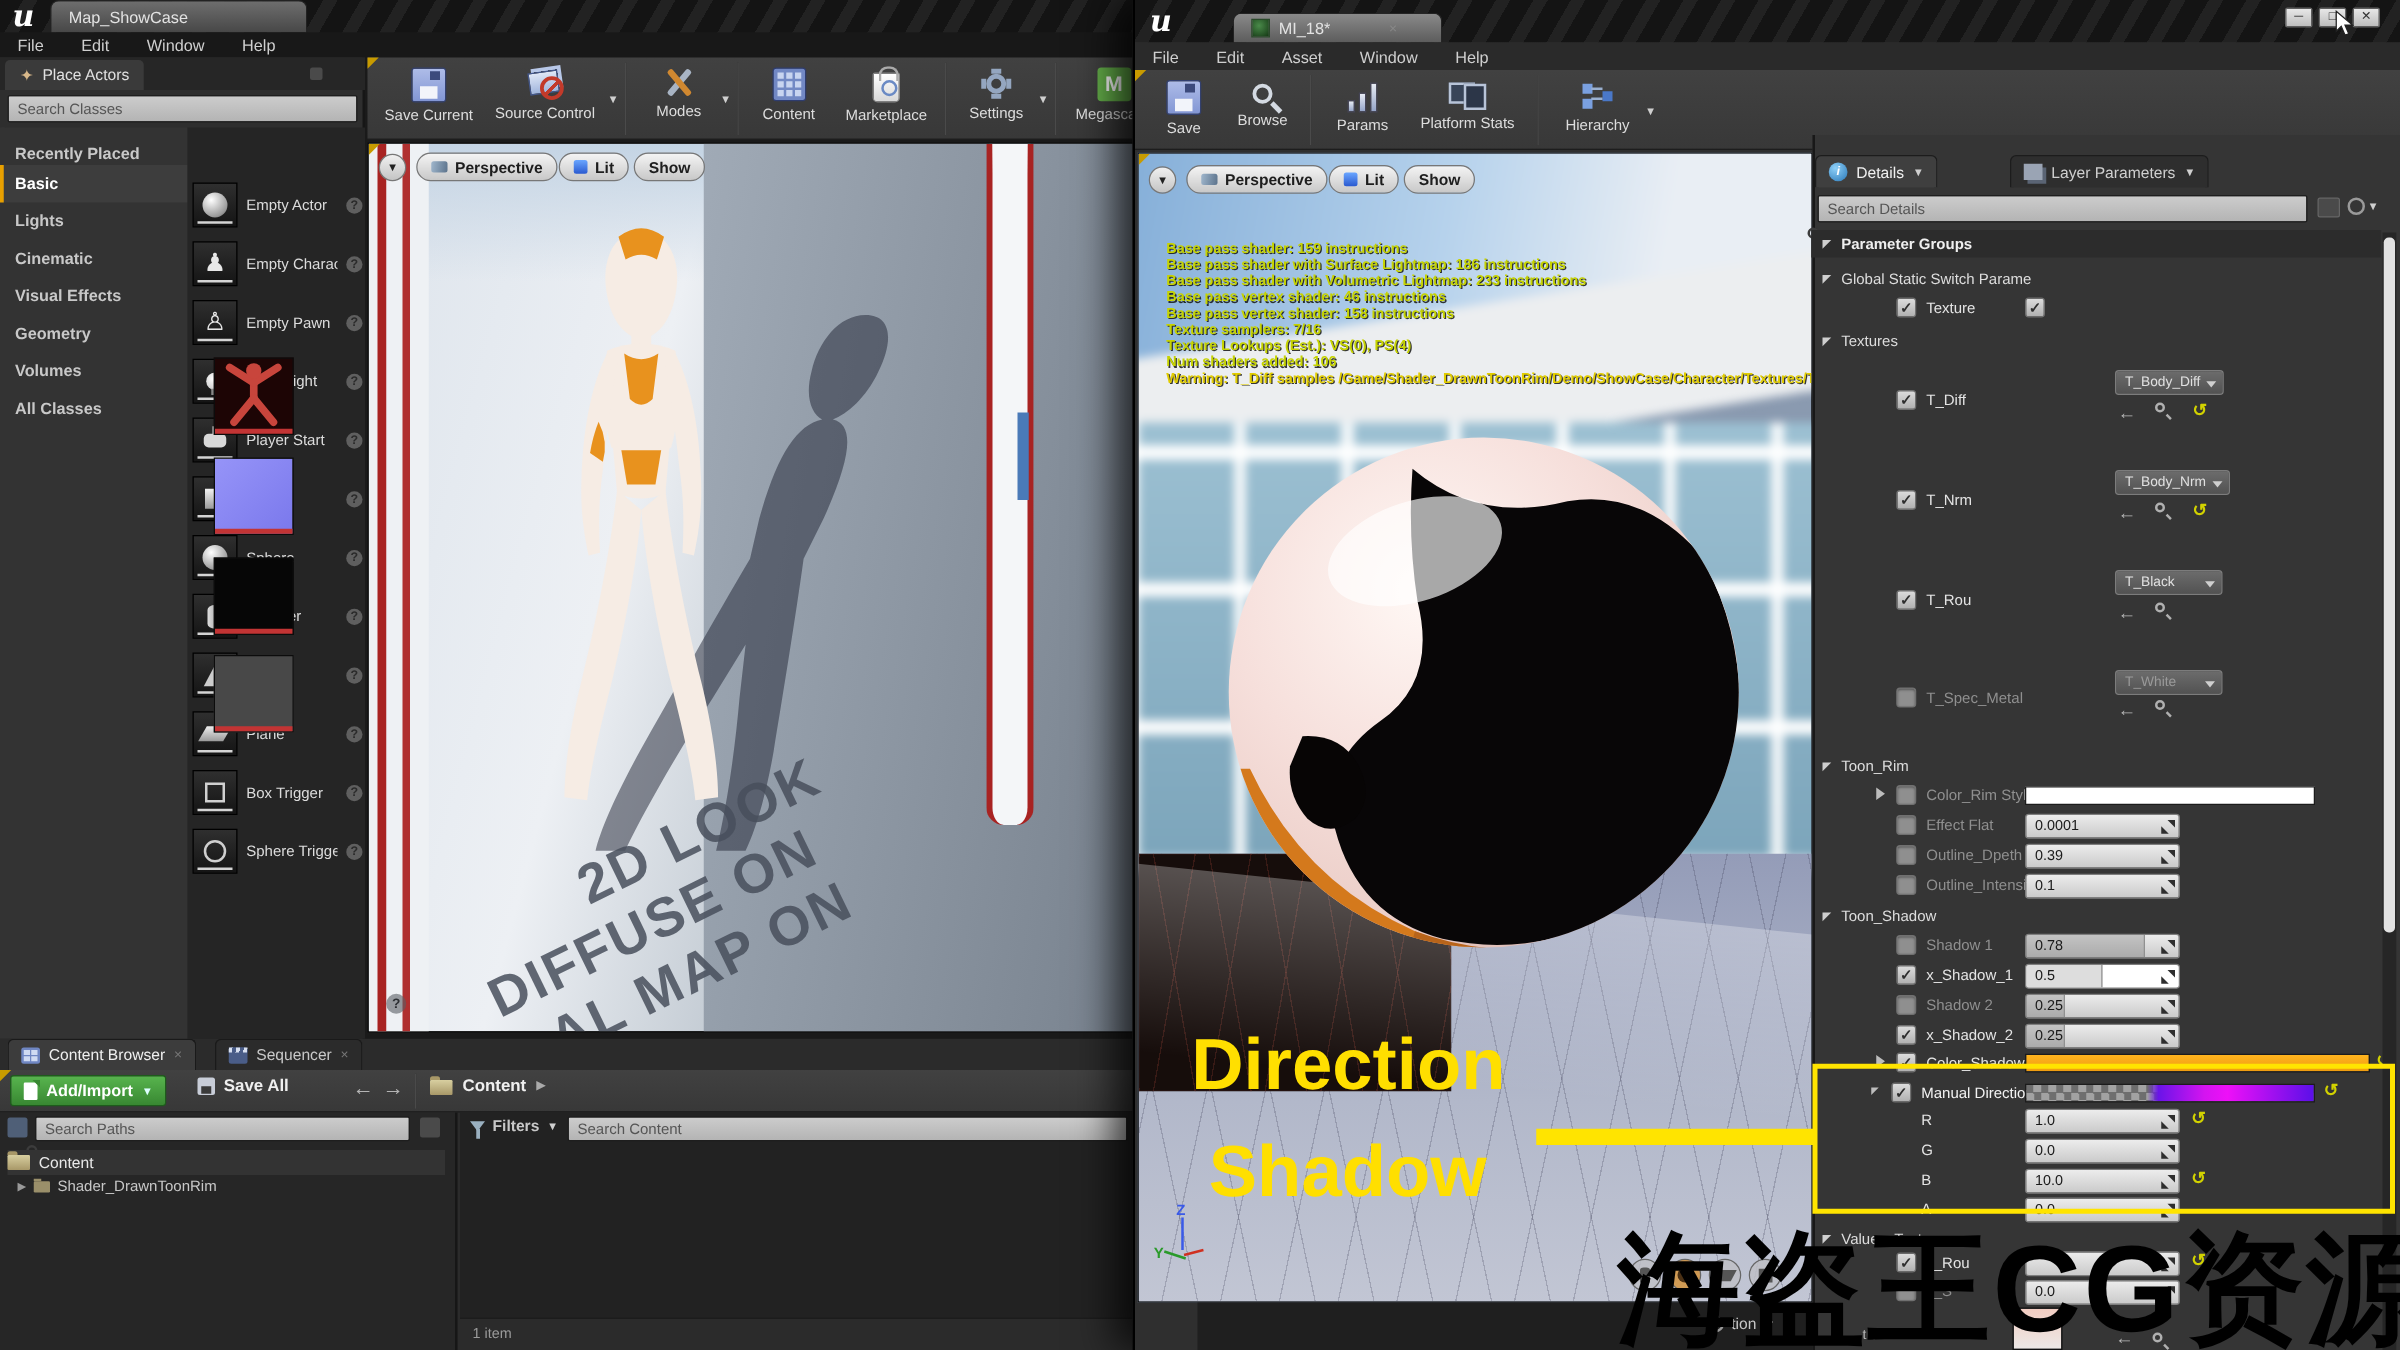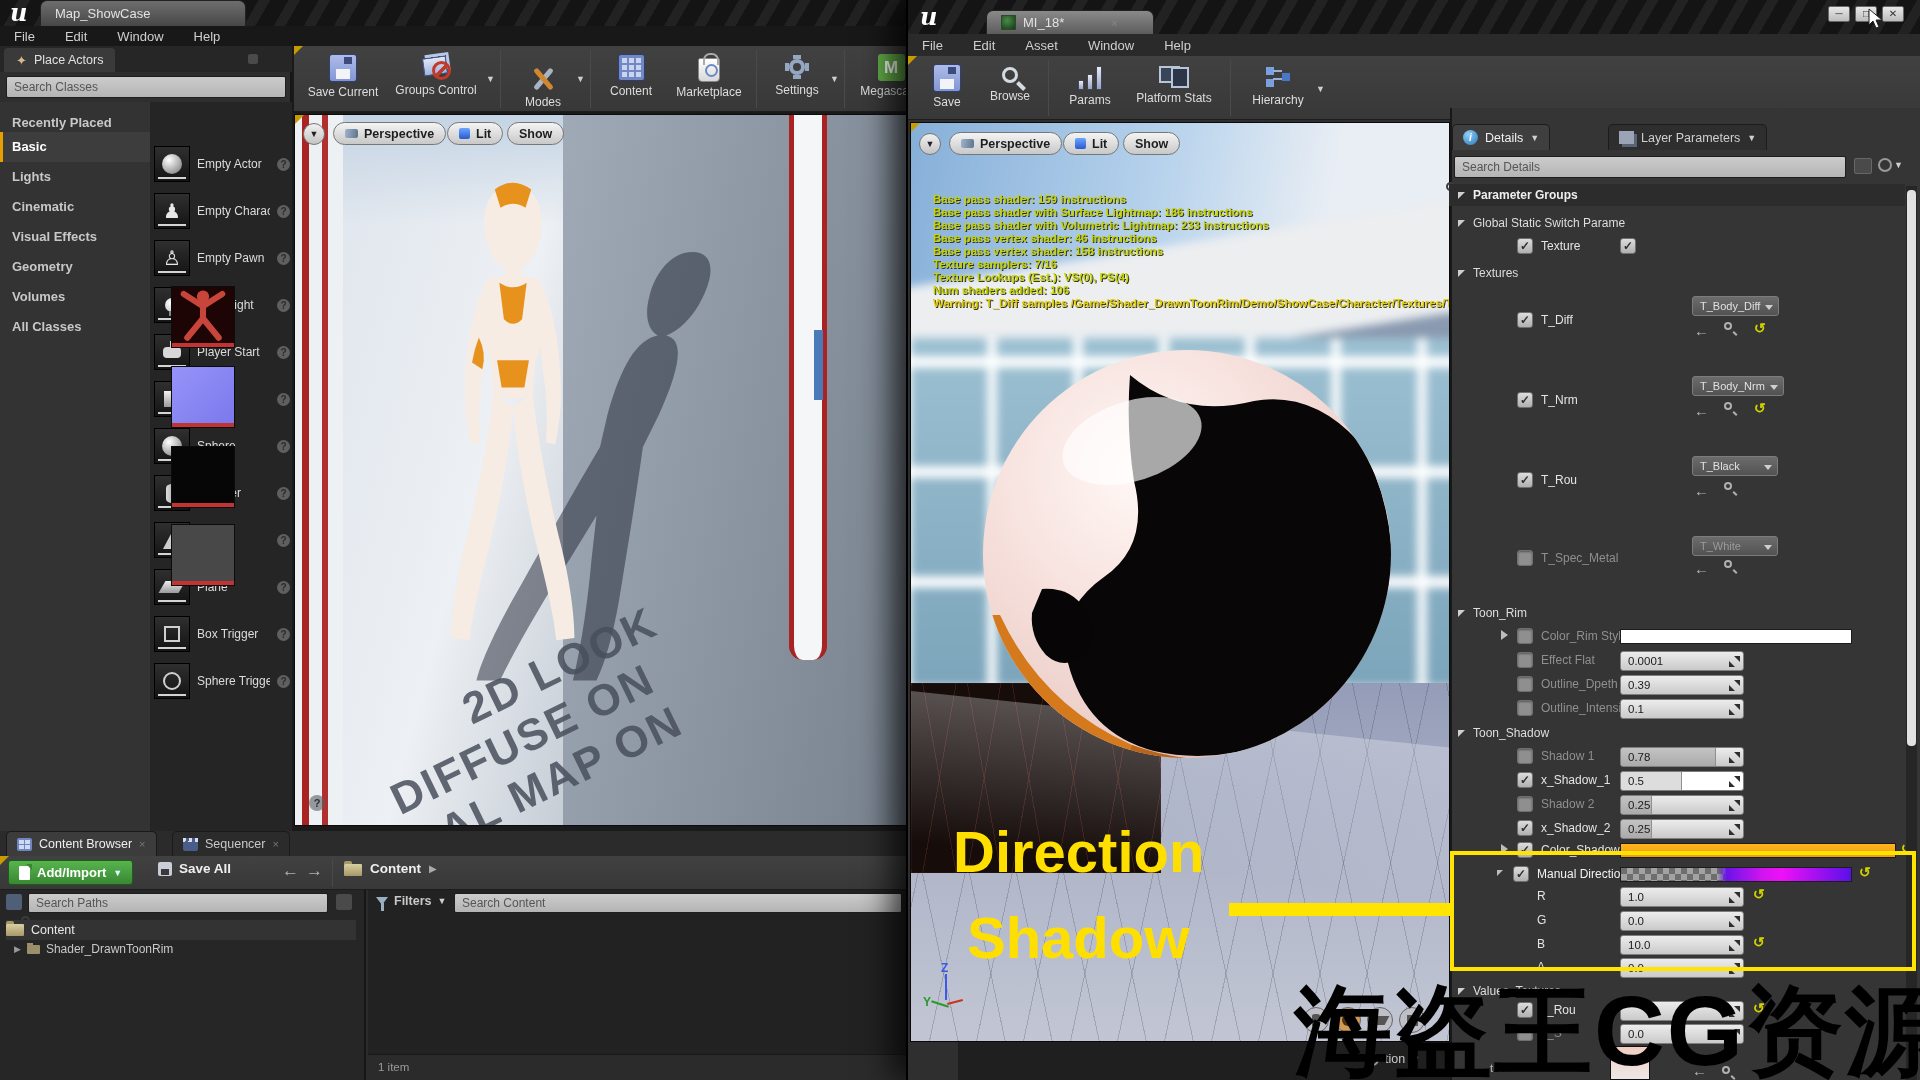--- a/index.html
+++ b/index.html
@@ -307,25 +307,25 @@
     </div>
   </div>
 
   <div class="abs toolbar yc" style="left:294px;top:46px;width:616px;height:66px;">
     <div class="abs tbtn" style="left:8px;top:8px;width:82px;">
       <div class="i-floppy"></div>
       <span>Save Current</span>
       </div>
     <div class="abs tbtn" style="left:96px;top:8px;width:92px;">
       <div class="i-sc"></div>
-      <span>Groups Control</span>
+      <span>Source Control</span>
       </div>
     <div class="abs caret" style="left:192px;top:28px;">▼</div>
     <div class="abs tsep" style="left:206px;top:4px;height:58px;"></div>
-    <div class="abs tbtn" style="left:218px;top:20px;width:62px;">
+    <div class="abs tbtn" style="left:218px;top:7px;width:62px;">
       <div class="i-modes"></div>
       <span>Modes</span>
       </div>
     <div class="abs caret" style="left:282px;top:28px;">▼</div>
     <div class="abs tsep" style="left:296px;top:4px;height:58px;"></div>
     <div class="abs tbtn" style="left:306px;top:8px;width:62px;">
       <div class="i-grid9">
           <i></i>
           <i></i>
           <i></i>

